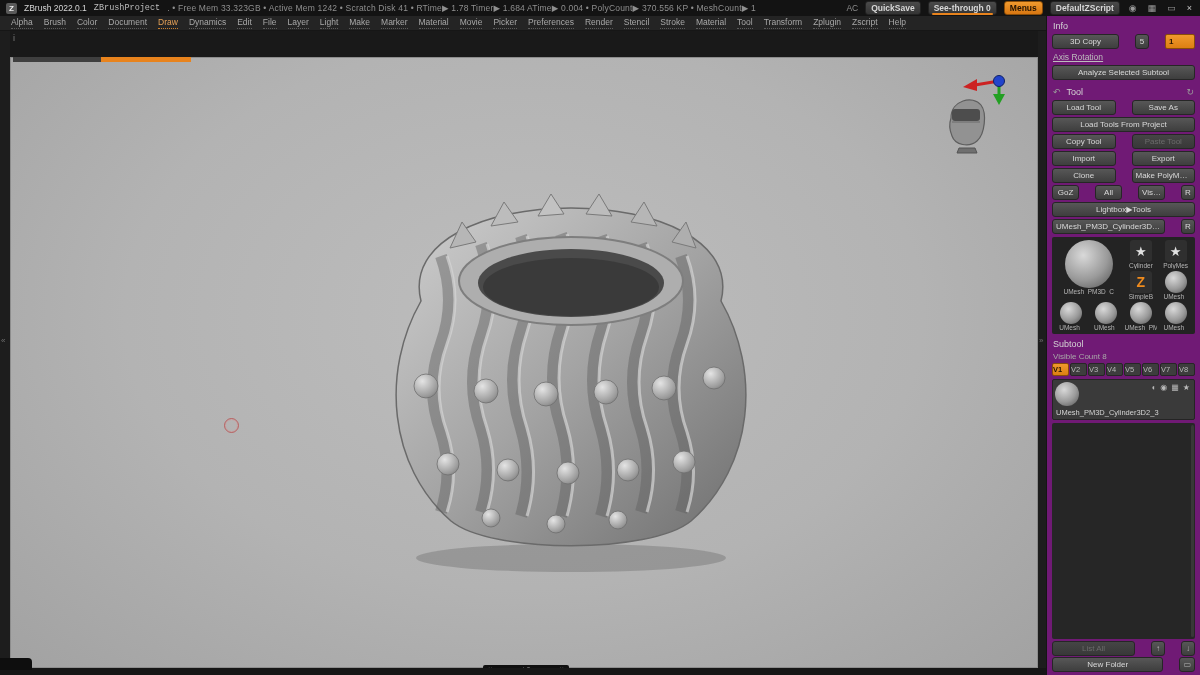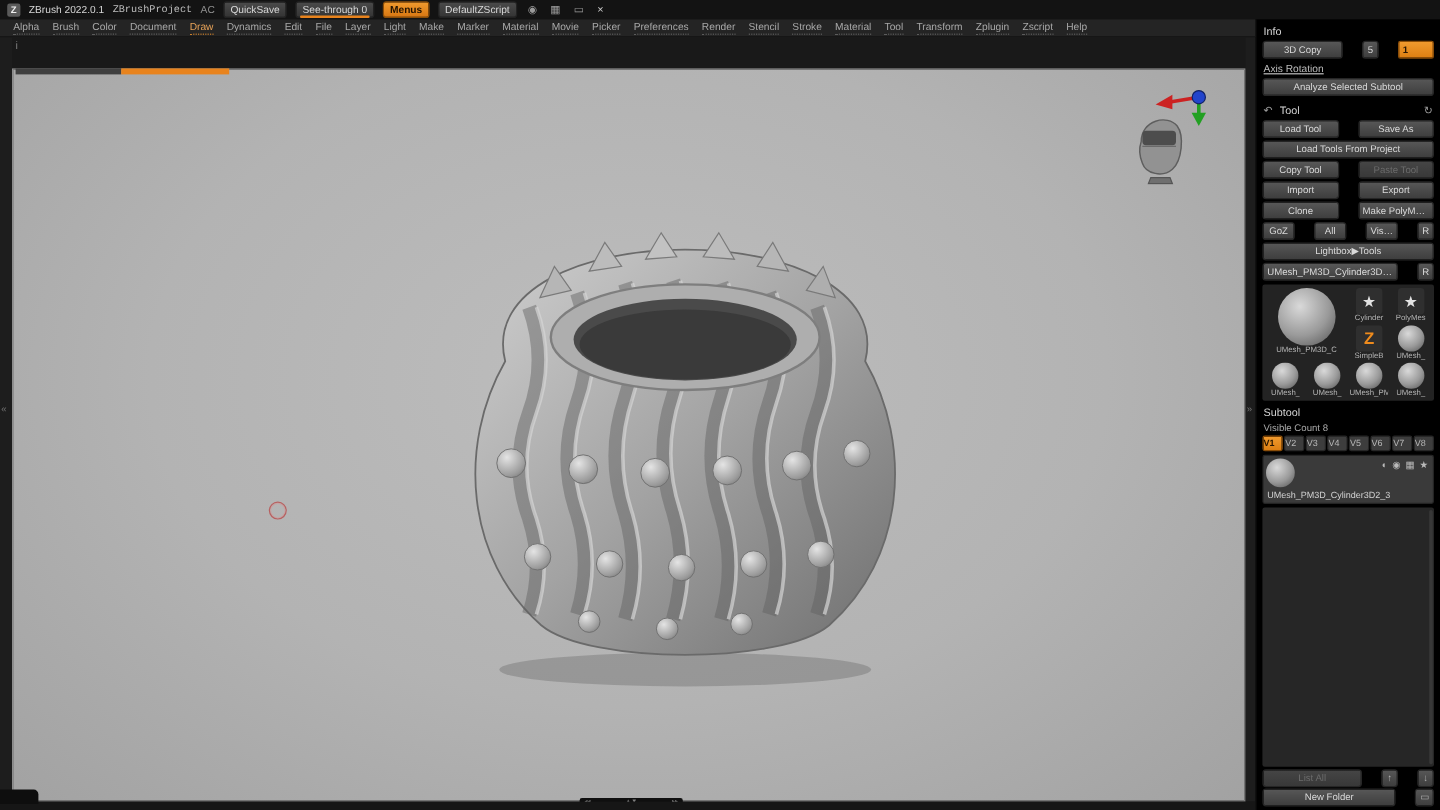--- a/index.html
+++ b/index.html
@@ -15,21 +15,21 @@
     position:absolute; top:0; left:0; width:1200px; height:16px;
     background:#131313; display:flex; align-items:center; gap:7px;
     padding:0 6px; font-size:8.5px; color:#b5b5b5; z-index:30;
   }
   .app-badge { width:11px; height:11px; background:#5a5a5a; color:#eee; border-radius:2px;
     display:flex; align-items:center; justify-content:center; font-size:8px; font-weight:bold; }
   .tb-title { color:#d6d6d6; }
   .tb-proj  { color:#bdbdbd;font-family:Liberation Mono, monospace; }
   .tb-stats { flex:1; color:#8f8f8f; white-space:nowrap; overflow:hidden; letter-spacing:.2px; }
   .tb-btn { background:linear-gradient(#4a4a4a,#343434); border:1px solid #222; border-radius:3px;
-    padding:1px 5px; color:#d8d8d8; white-space:nowrap; }
+    padding:1px 5px; color:#d8d8d8; white-space:nowrap;font-weight:bold; }
   .tb-plain { color:#8c8c8c; }
   .tb-seethrough { position:relative;text-align:right; }
   .tb-seethrough::after { content:""; position:absolute; left:3px; right:3px; bottom:-1px; height:2px; background:#e8831d; border-radius:1px; }
   .tb-menus { background:linear-gradient(#f09a2e,#d87712); color:#241402; border-color:#8a4d08; font-weight:bold; }
   .tb-icon { color:#9a9a9a; font-size:9px; padding:0 2px; }
   .tb-close { color:#c9c9c9; }
 
   
   .menubar {
     position:absolute; top:16px; left:0; width:1046px; height:15px;
@@ -66,21 +66,21 @@
     box-shadow: inset 0 0 0 1px rgba(220,140,140,.4); }
 
   .hscrollbar { position:absolute; left:472px; bottom:-5px; width:86px; height:7px;
     background:#0f0f0f; border-radius:2px; display:flex; align-items:center;
     justify-content:space-between; padding:0 4px; z-index:10; }
   .hscrollbar span { color:#7c7c7c; font-size:5px; line-height:1; }
 
   
   .rightpanel {
     position:absolute; top:16px; right:0; width:154px; height:659px;
-    background:#000000; z-index:20; display:flex; flex-direction:column;
+    background:#701a75; z-index:20; display:flex; flex-direction:column;
     border-left:1px solid #151515; padding:2px 3px 2px 3px;
   }
   .section-header { color:#d4d4d4; font-size:9px; padding:3px 3px 2px; }
   .panel-row { display:flex; gap:16px; margin:1px 2px; align-items:center; }
   .btn {
     background:linear-gradient(#575757,#3e3e3e); border:1px solid #262626; border-radius:3px;
     color:#d9d9d9; font-size:8px; padding:2px 3px; text-align:center; white-space:nowrap;
     overflow:hidden; text-overflow:ellipsis; flex:1; cursor:default;
   }
   .btn.disabled { color:#6b6b6b; background:linear-gradient(#454545,#383838); }
@@ -123,20 +123,21 @@
   .bottom-rows { margin-top:auto; }
   .icon-btn { flex:0 0 14px; color:#b5b5b5; }
 </style>
 </head>
 <body>
 
 <div class="titlebar">
   <span class="app-badge">Z</span>
   <span class="tb-title">ZBrush 2022.0.1</span>
   <span class="tb-proj">ZBrushProject</span>
+  <span class="tb-stats">. • Free Mem 33.323GB • Active Mem 1242 • Scratch Disk 41 • RTime▶ 1.78 Timer▶ 1.684 ATime▶ 0.004 • PolyCount▶ 370.556 KP • MeshCount▶ 1</span>
   <span class="tb-plain">AC</span>
   <span class="tb-btn">QuickSave</span>
   <span class="tb-btn tb-seethrough">See-through 0</span>
   <span class="tb-btn tb-menus">Menus</span>
   <span class="tb-btn">DefaultZScript</span>
   <span class="tb-icon">◉</span>
   <span class="tb-icon">▦</span>
   <span class="tb-icon">▭</span>
   <span class="tb-icon tb-close">×</span>
 </div>

